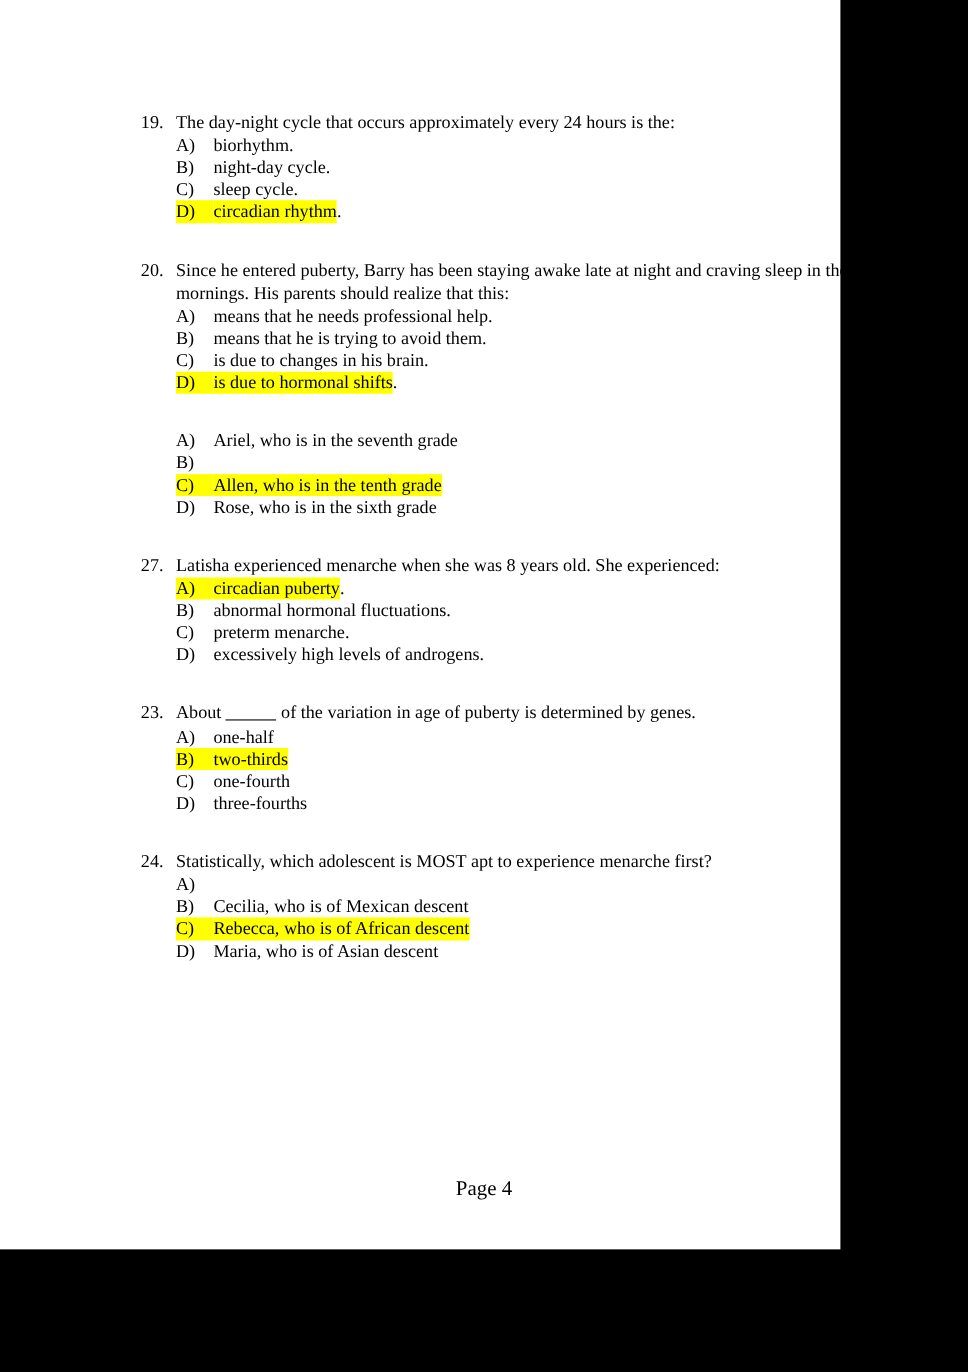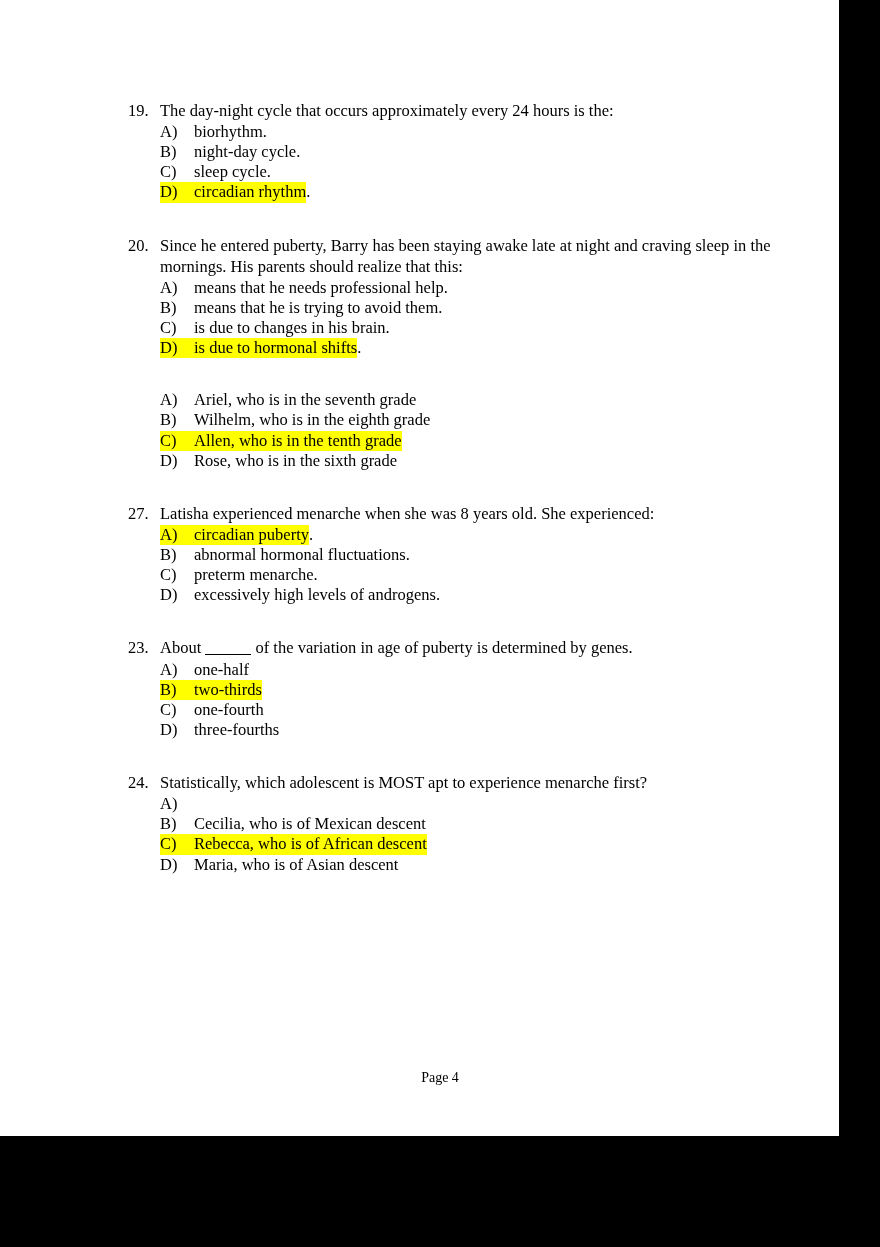--- a/index.html
+++ b/index.html
@@ -10,21 +10,21 @@
   body {
     width: 880px;
     height: 1247px;
     position: relative;
     font-family: "Liberation Serif", serif;
   }
   .page {
     position: absolute;
     left: 0;
     top: 0;
-    width: 839px;
+    width: 764px;
     height: 1136px;
     background: #ffffff;
     box-sizing: border-box;
   }
   .content {
     position: absolute;
     left: 128px;
     top: 100px;
     width: 660px;
   }
@@ -77,21 +77,21 @@
     border-bottom: 1px solid #000;
     width: 46px;
     vertical-align: -2px;
   }
   .footer {
     position: absolute;
     left: 0;
     top: 1070px;
     width: 880px;
     text-align: center;
-    font-size: 14px;
+    font-size: 19px;
     color: #000;
   }
   .bottom-bar {
     position: absolute;
     left: 0;
     top: 1136px;
     width: 880px;
     height: 111px;
     background: #000000;
   }
@@ -152,21 +152,20 @@
         </div>
       </div>
       <div class="question">
         <div class="options">
           <div class="option">
             <span class="opt-letter">A)</span>
             <span class="opt-text">Ariel, who is in the seventh grade</span>
           </div>
           <div class="option">
             <span class="opt-letter">B)</span>
-            <span class="opt-text">Wilhelm, who is in the eighth grade</span>
           </div>
           <div class="option highlight">
             <span class="opt-letter">C)</span>
             <span class="opt-text">Allen, who is in the tenth grade</span>
           </div>
           <div class="option">
             <span class="opt-letter">D)</span>
             <span class="opt-text">Rose, who is in the sixth grade</span>
           </div>
         </div>

